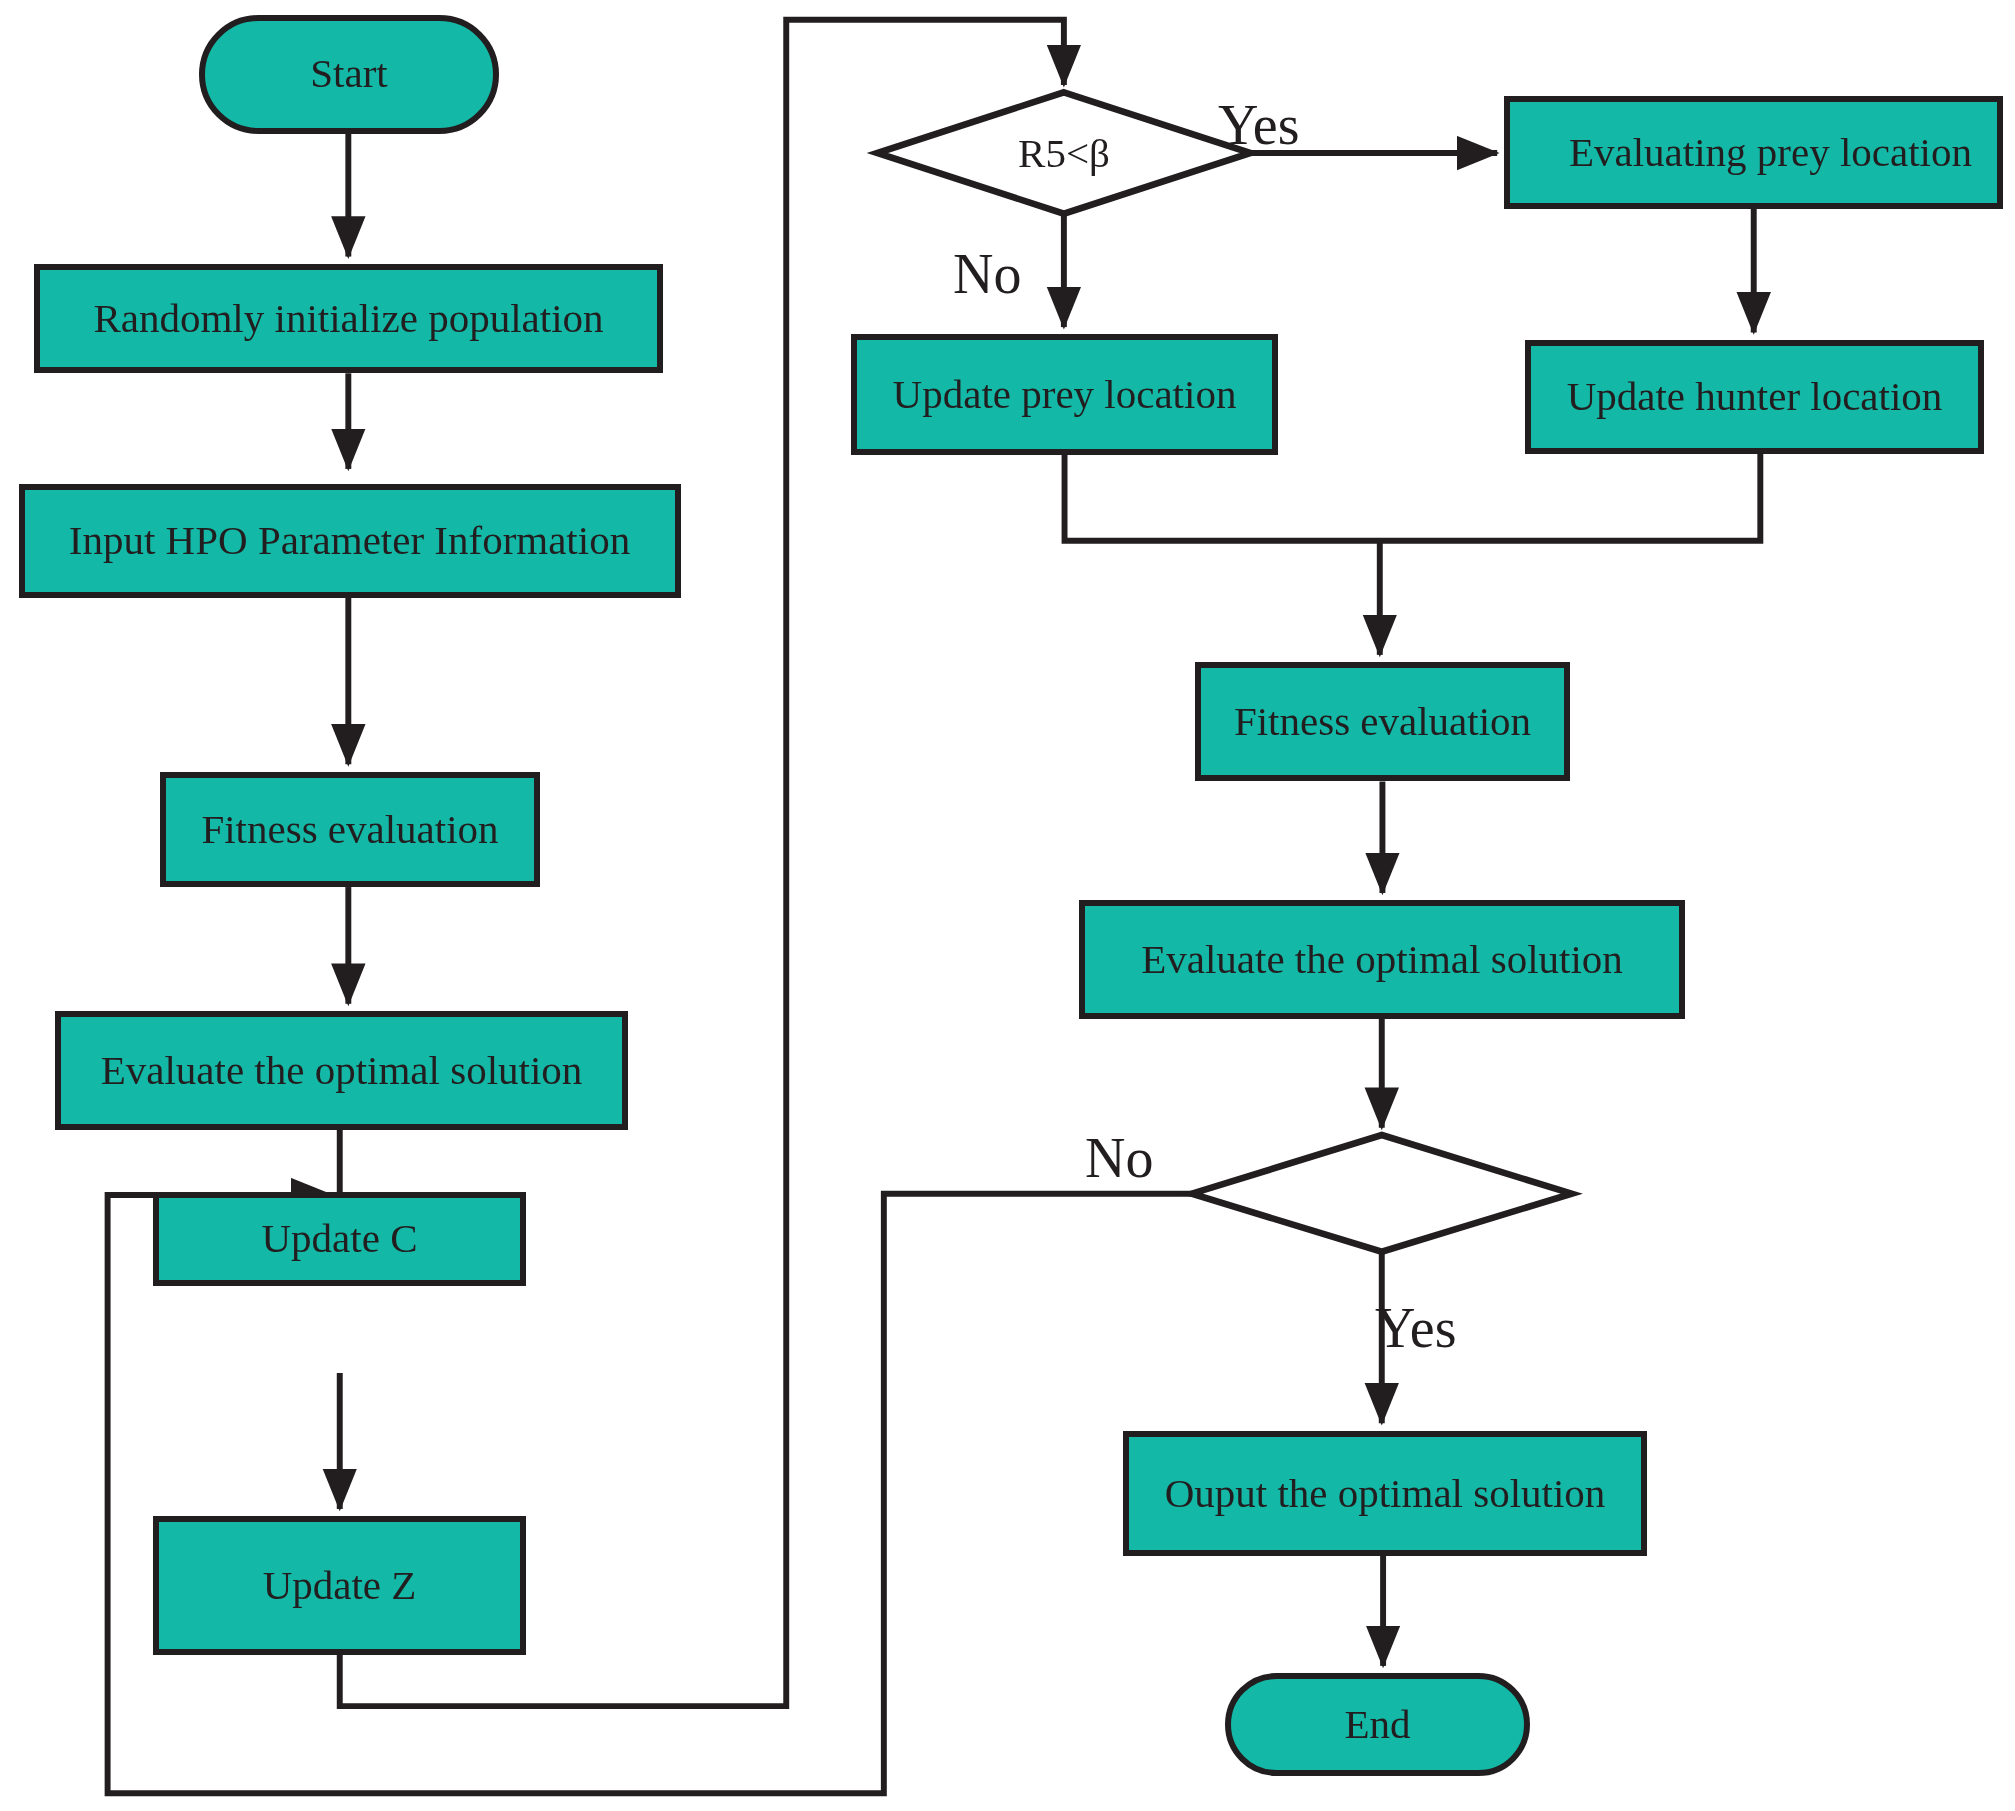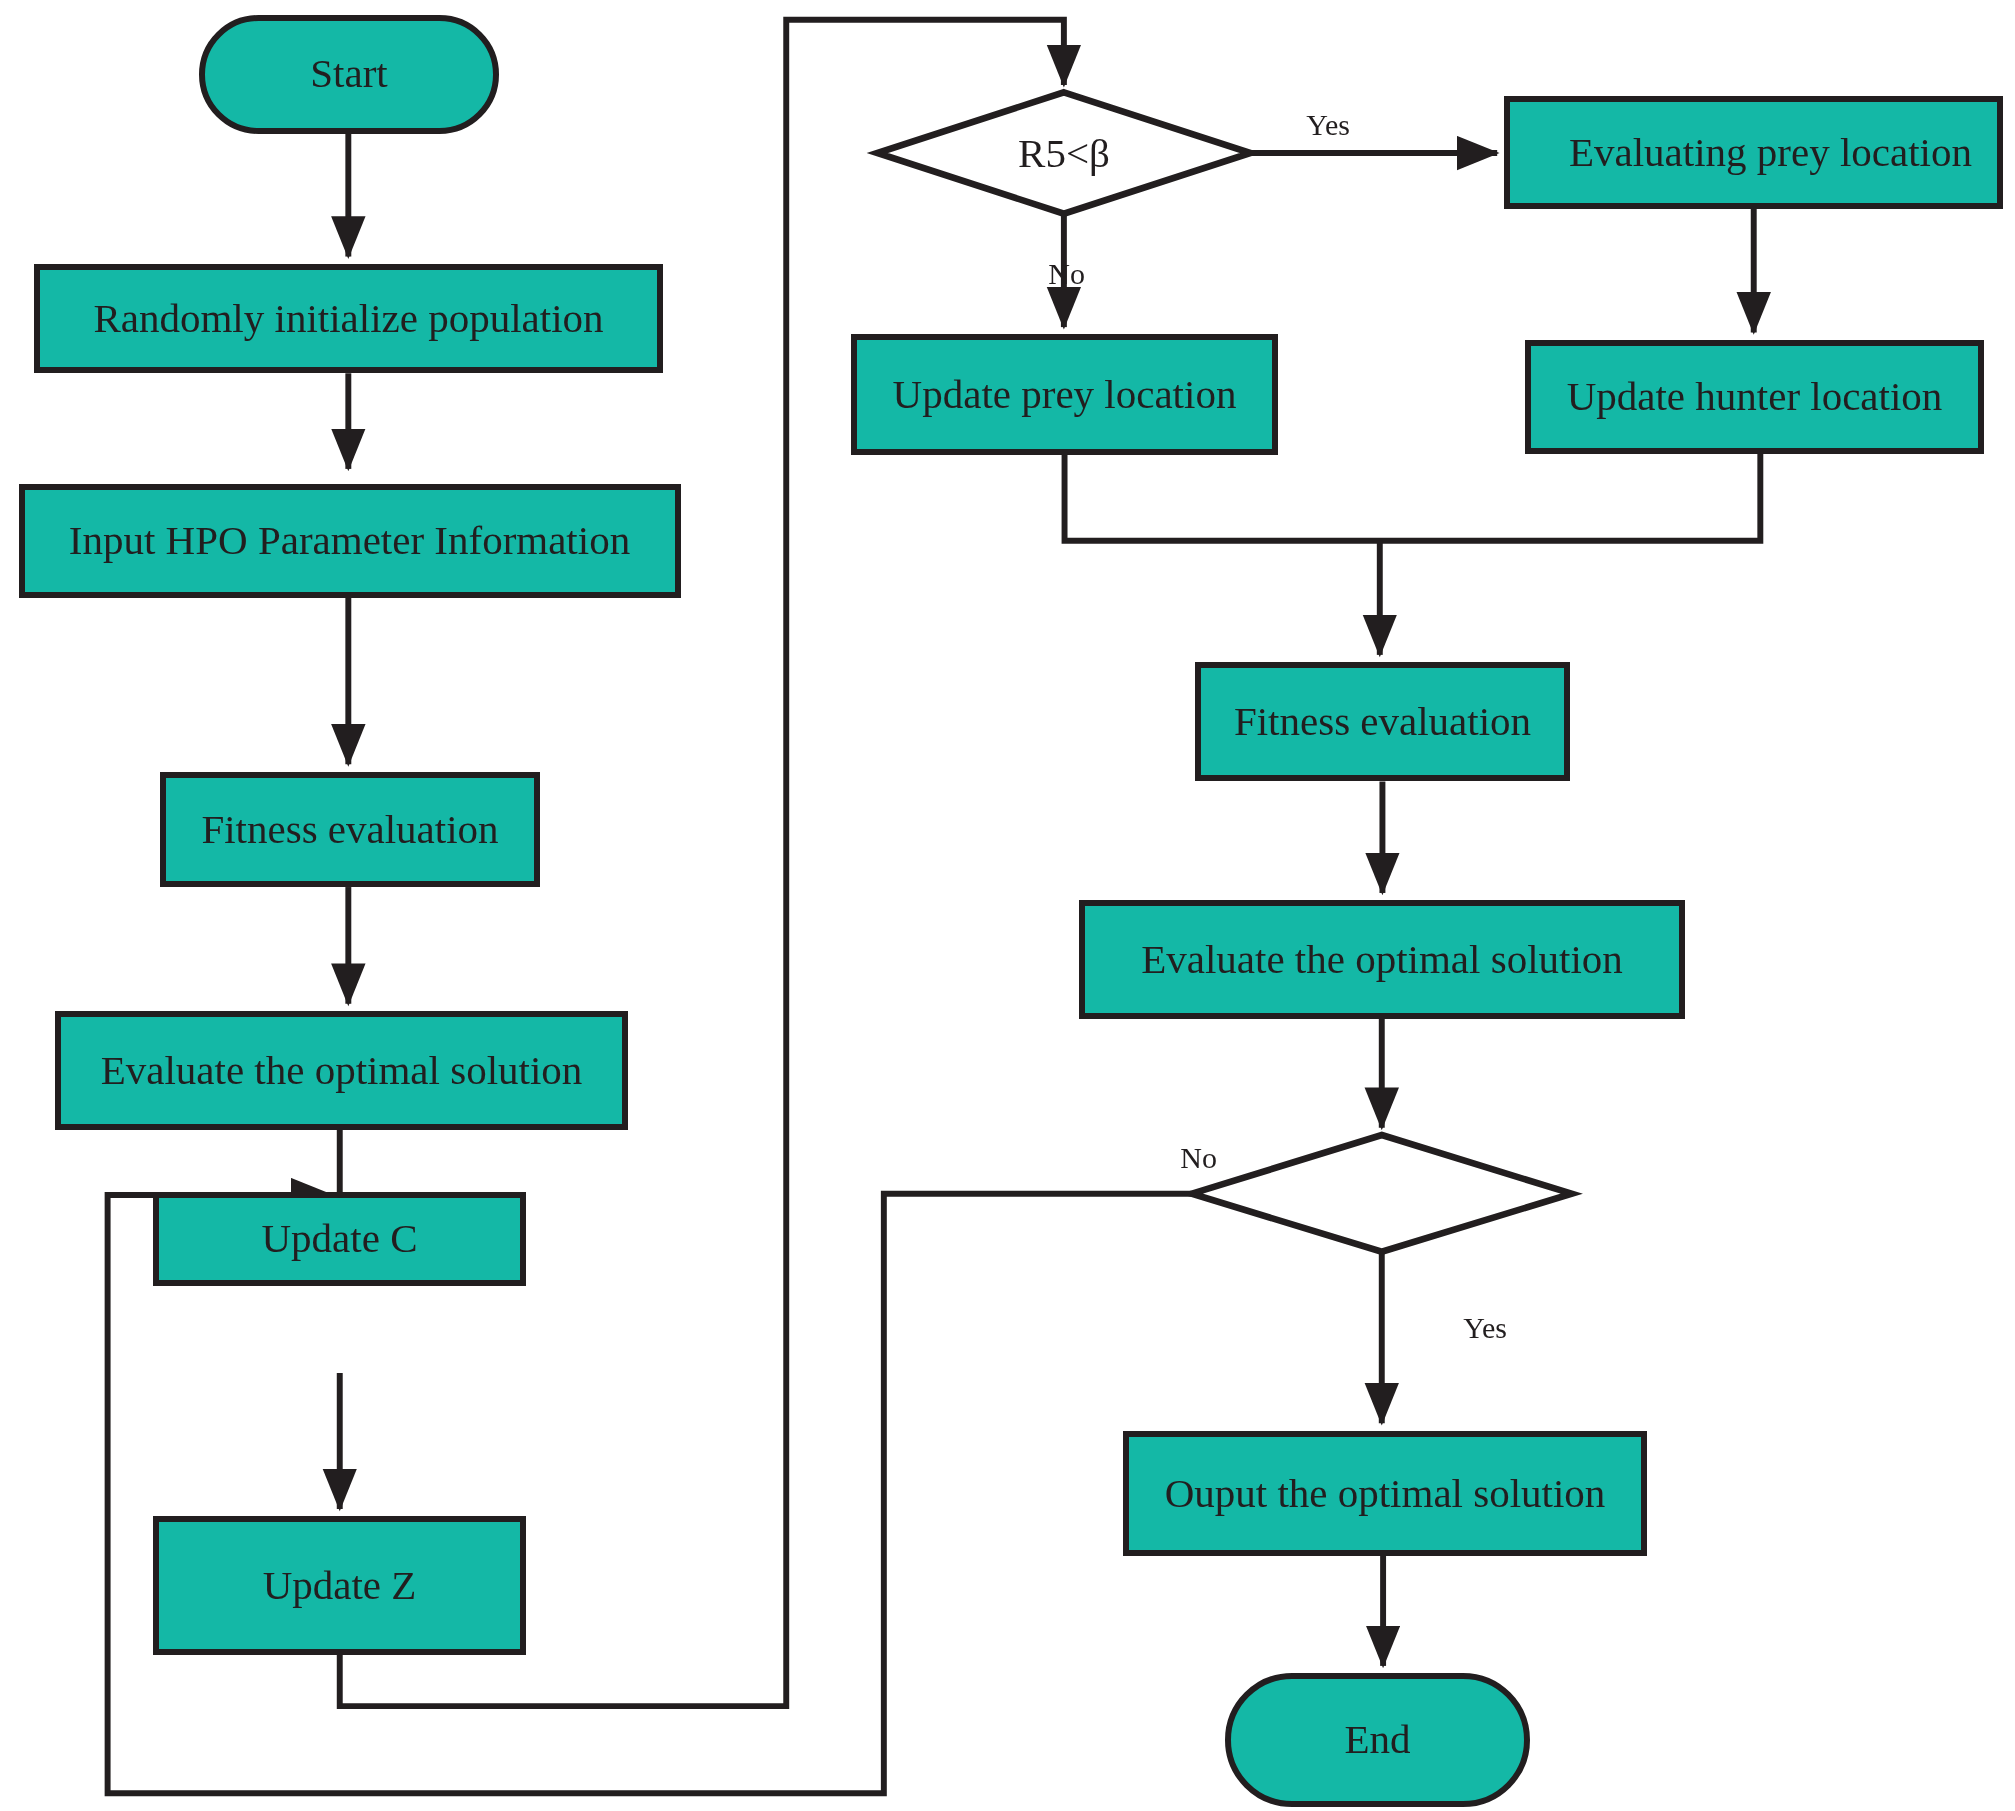--- a/index.html
+++ b/index.html
@@ -44,22 +44,22 @@
     display: flex;
     align-items: center;
     justify-content: center;
     font-size: 41px;
     white-space: nowrap;
   }
   .elabel {
     position: absolute;
     display: flex;
     align-items: center;
-    justify-content: flex-end;
-    font-size: 30px;
+    justify-content: flex-start;
+    font-size: 56px;
     white-space: nowrap;
   }
 </style>
 </head>
 <body>
 
 <div id="canvas">
 
   <svg id="edge-layer" viewBox="0 0 3055 2746" xmlns="http://www.w3.org/2000/svg">
     <defs>
@@ -142,21 +142,21 @@
 
   <div class="node" style="left:1079px; top:900px; width:606px; height:119px;">
     <span>Evaluate the optimal solution</span>
   </div>
 
 
   <div class="node" style="left:1123px; top:1431px; width:524px; height:125px;">
     <span>Ouput the optimal solution</span>
   </div>
 
-  <div class="node terminator" style="left:1225px; top:1673px; width:305px; height:134px;">
+  <div class="node terminator" style="left:1225px; top:1673px; width:305px; height:103px;">
     <span>End</span>
   </div>
 
   <div class="elabel" style="left:1218px; top:92px; width:132px; height:66px;">
     <span>Yes</span>
   </div>
 
   <div class="elabel" style="left:953px; top:241px; width:132px; height:66px;">
     <span>No</span>
   </div>

